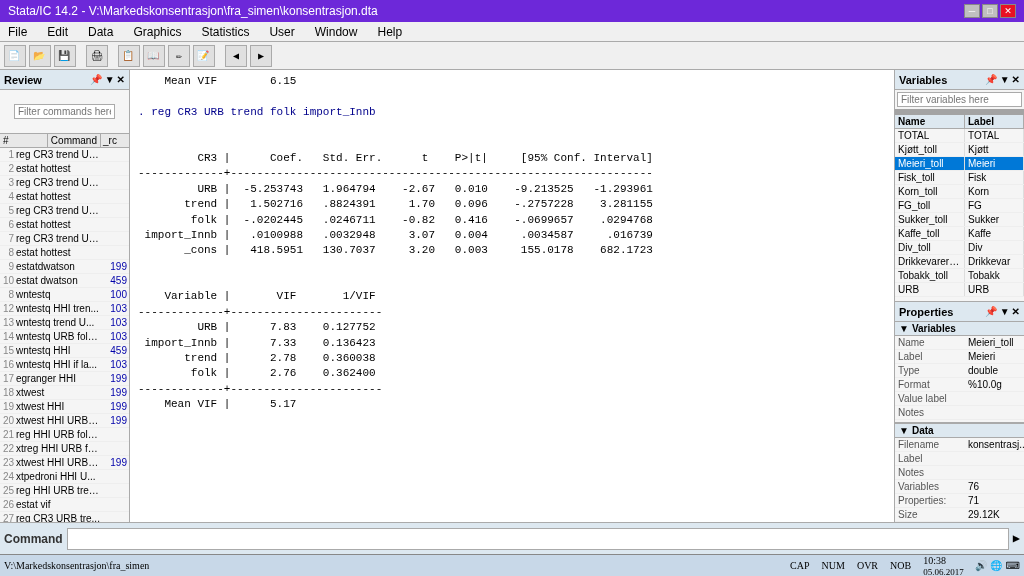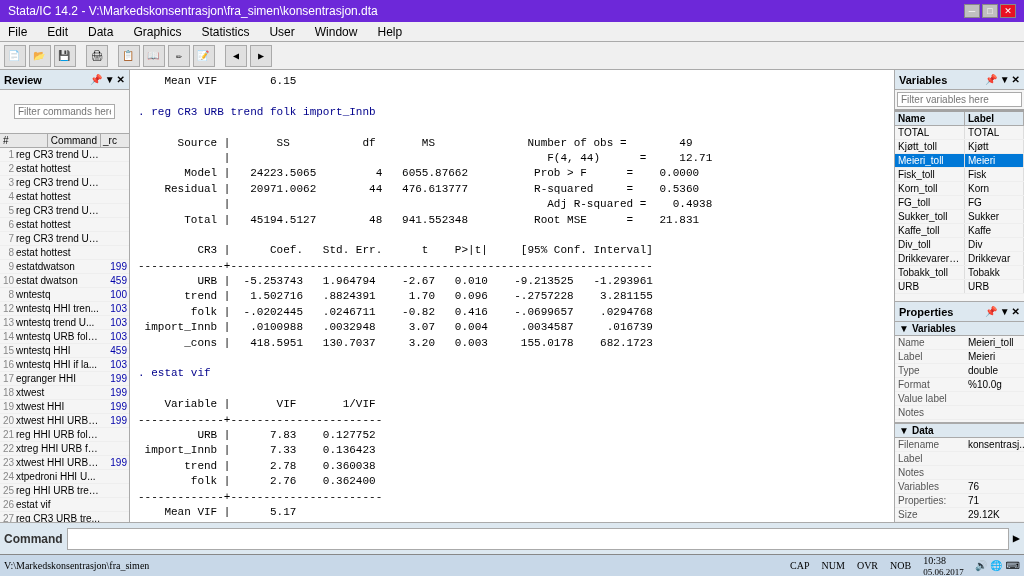--- a/index.html
+++ b/index.html
@@ -39,21 +39,21 @@
     .ri-count { color: #00a; width: 28px; text-align: right; flex-shrink: 0; padding-right: 2px; }
 
     
     .output-area { flex: 1; background: white; overflow-y: auto; padding: 4px 8px; font-family: 'Courier New', Courier, monospace; font-size: 11px; position: relative; }
 
     
     .right-panels { width: 130px; display: flex; flex-direction: column; border-left: 1px solid #aaa; }
     .vars-panel { flex: 1; background: #f5f5f5; border-bottom: 1px solid #aaa; display: flex; flex-direction: column; }
     .props-panel { height: 220px; background: #f5f5f5; display: flex; flex-direction: column; }
 
-    .vars-search { padding: 2px; border-bottom: 3px solid #a3a3a3; }
+    .vars-search { padding: 2px; border-bottom: 6px solid #a3a3a3; }
     .vars-search input { width: 100%; font-size: 10px; padding: 1px 3px; border: 1px solid #aaa; font-family: Arial, sans-serif; }
     .vars-table { flex: 1; overflow-y: auto; }
     .vars-header { display: flex; background: #dde8f0; border-bottom: 1px solid #aaa; font-family: Arial, sans-serif; font-size: 10px; font-weight: bold; }
     .vars-header-col { padding: 1px 3px; border-right: 1px solid #aaa; }
     .vars-row { display: flex; font-family: Arial, sans-serif; font-size: 10px; border-bottom: 1px solid #eee; cursor: pointer; }
     .vars-row.selected { background: #0078d7; color: white; }
     .vars-cell { padding: 1px 3px; border-right: 1px solid #ddd; overflow: hidden; text-overflow: ellipsis; white-space: nowrap; }
 
     
     .props-header { background: #dde8f0; border-bottom: 1px solid #aaa; padding: 2px 4px; font-family: Arial, sans-serif; font-size: 11px; font-weight: bold; display: flex; justify-content: space-between; height: 20px; align-items: center; }
@@ -277,36 +277,29 @@
         </div>
       </div>
   </div>
 
   <div class="output-area">
     <div class="output-scroll">
       <pre>    Mean VIF        6.15</pre>
       <pre> </pre>
       <pre style="color:#00008b;">. reg CR3 URB trend folk import_Innb</pre>
       <pre> </pre>
-      <pre>      Source |       SS           df       MS              Number of obs =        49
-             |                                                F(4, 44)      =     12.71
-       Model |   24223.5065         4   6055.87662          Prob &gt; F      =    0.0000
-    Residual |   20971.0062        44   476.613777          R-squared     =    0.5360
-             |                                                Adj R-squared =    0.4938
-       Total |   45194.5127        48   941.552348          Root MSE      =    21.831</pre>
       <pre> </pre>
       <pre>         CR3 |      Coef.   Std. Err.      t    P&gt;|t|     [95% Conf. Interval]
 -------------+----------------------------------------------------------------
          URB |  -5.253743   1.964794    -2.67   0.010    -9.213525   -1.293961
        trend |   1.502716   .8824391     1.70   0.096    -.2757228    3.281155
         folk |  -.0202445   .0246711    -0.82   0.416    -.0699657    .0294768
  import_Innb |   .0100988   .0032948     3.07   0.004     .0034587     .016739
        _cons |   418.5951   130.7037     3.20   0.003     155.0178    682.1723</pre>
       <pre> </pre>
-      <pre style="color:#00008b;">. estat vif</pre>
       <pre> </pre>
       <pre>    Variable |       VIF       1/VIF  
 -------------+-----------------------
          URB |      7.83    0.127752
  import_Innb |      7.33    0.136423
        trend |      2.78    0.360038
         folk |      2.76    0.362400
 -------------+-----------------------
     Mean VIF |      5.17</pre>
 

